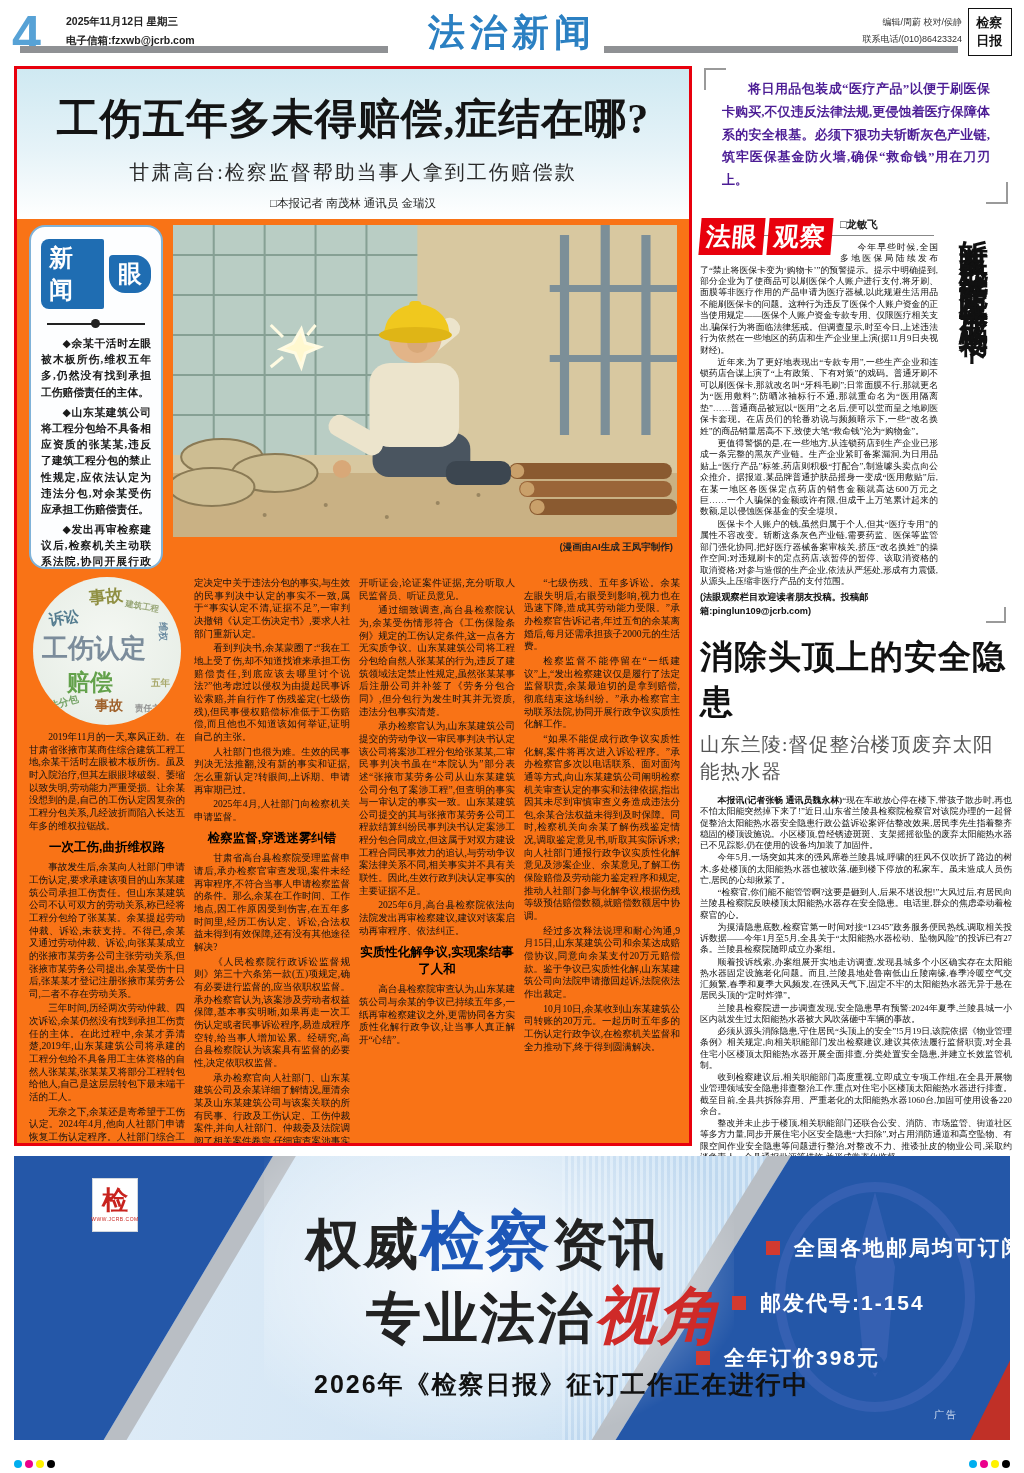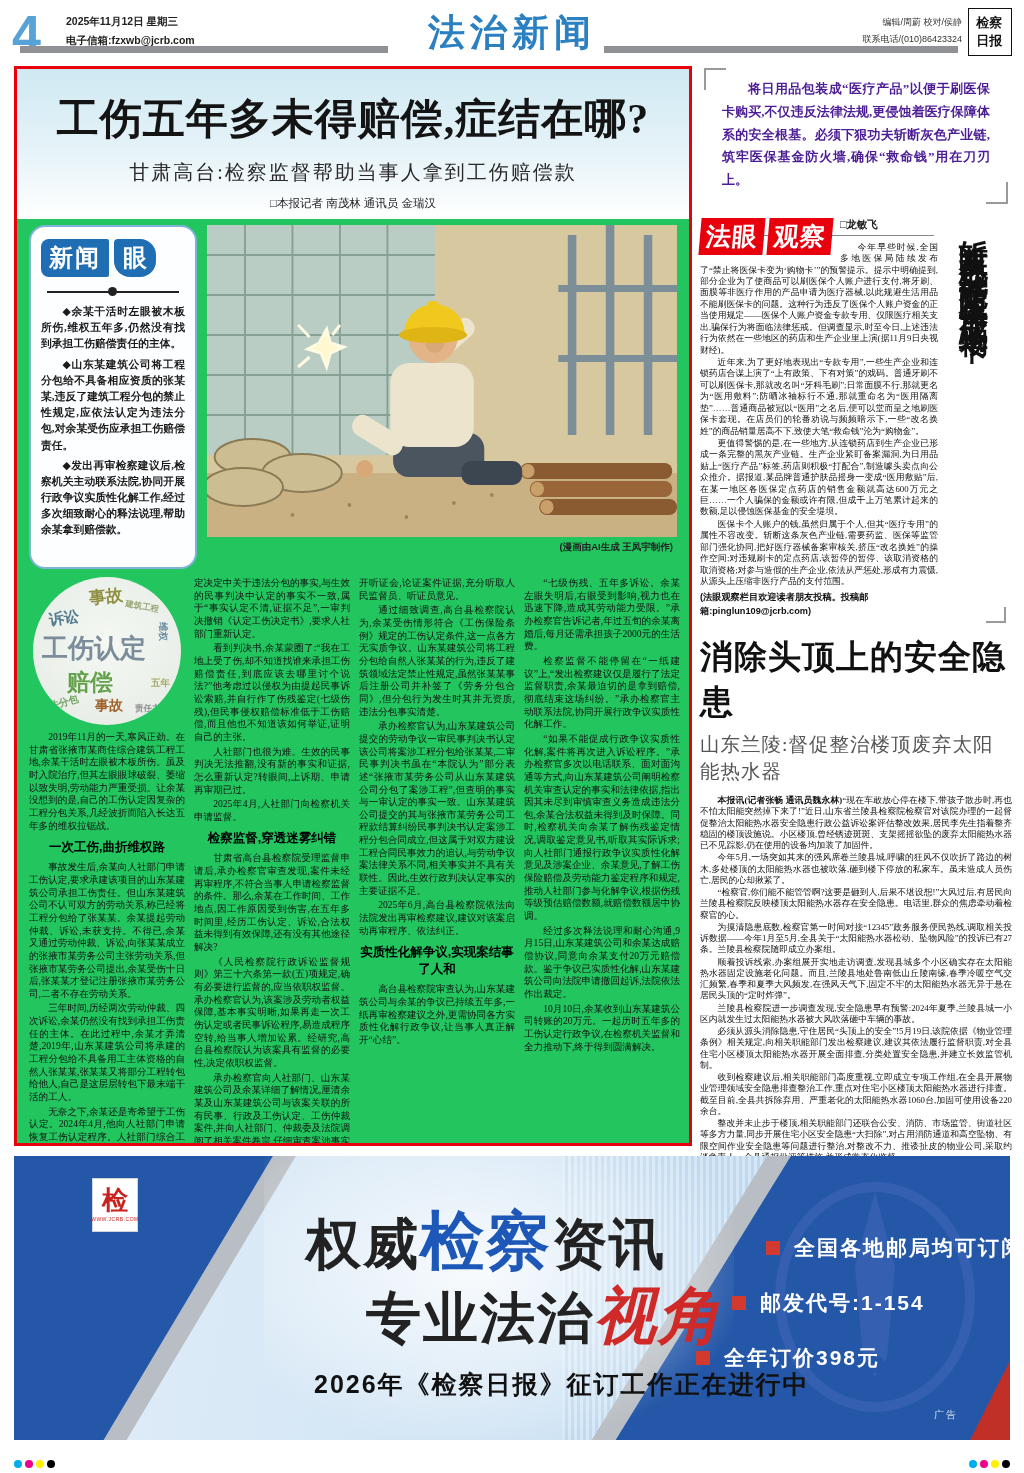--- a/index.html
+++ b/index.html
@@ -13,28 +13,28 @@
   .hdr-date { position:absolute; left:66px; top:12px; font-size:10.5px; color:#222; line-height:1.8; font-weight:700; }
   .hdr-title { position:absolute; left:0; right:0; top:8px; text-align:center; font-size:37px; font-weight:900; color:#2b80c2; letter-spacing:5px; font-family:"Liberation Sans",sans-serif; }
   .hdr-bar { position:absolute; top:46px; height:7px; background:#8f9194; }
   .hdr-bar.l { left:20px; width:368px; }
   .hdr-bar.r { left:604px; width:354px; }
   .hdr-right { position:absolute; right:62px; top:14px; text-align:right; font-size:9px; color:#333; line-height:1.9; }
   .masthead { position:absolute; right:12px; top:8px; width:44px; height:48px; border:1.5px solid #111; display:flex; align-items:center; justify-content:center; background:#fff; }
   .masthead span { width:2.1em; font-size:13px; line-height:1.35; font-weight:700; font-family:"Liberation Serif","DejaVu Serif",serif; color:#111; display:block; text-align:left; }
 
   
-  .main-box { position:absolute; left:14px; top:66px; width:678px; height:1080px; border:3px solid #e8000d; background:#22c55e; overflow:hidden; }
+  .main-box { position:absolute; left:14px; top:66px; width:678px; height:1080px; border:3px solid #e8000d; background:#f97316; overflow:hidden; }
   .art-head { background:linear-gradient(180deg,#cfe9f2 0%,#e6f3f8 55%,#ffffff 100%); text-align:center; padding:22px 10px 8px; }
   .art-headline { font-size:42px; font-weight:900; color:#141414; font-family:"Liberation Serif","DejaVu Serif",serif; letter-spacing:1px; }
   .art-subhead { margin-top:12px; font-size:20px; color:#2a2a2a; letter-spacing:2px; font-family:"Liberation Serif","DejaVu Serif",serif; }
   .art-byline { margin-top:10px; font-size:11.5px; color:#222; }
   .art-row { display:flex; gap:10px; padding:6px 12px 0; }
 
-  .news-eye { width:168px; flex:none; border:2px solid #7fb2d8; border-radius:16px; padding:12px 10px 10px; background:#fdfeff; height:344px; overflow:hidden; }
+  .news-eye { width:134px; flex:none; border:2px solid #7fb2d8; border-radius:16px; padding:12px 10px 10px; background:#fdfeff; height:344px; overflow:hidden; }
   .ne-title { display:flex; align-items:center; gap:5px; }
   .ne-t1 { background:#1f6db2; color:#fff; font-size:24px; font-weight:900; padding:3px 8px; border-radius:8px 2px 2px 8px; letter-spacing:2px; }
   .ne-t2 { background:#1f6db2; color:#fff; font-size:24px; font-weight:900; padding:3px 9px; border-radius:4px 16px 16px 16px; }
   .ne-div { position:relative; height:14px; margin:8px 6px 4px; }
   .ne-div::before { content:""; position:absolute; left:0; right:0; top:6px; height:1.5px; background:#222; }
   .ne-div::after { content:""; position:absolute; left:50%; top:2px; width:9px; height:9px; margin-left:-5px; border-radius:50%; background:#222; }
   .ne-bullets p { font-size:10.8px; line-height:1.5; color:#1a1a1a; text-align:justify; font-family:"Liberation Serif","DejaVu Serif",serif; font-weight:700; margin-top:4px; text-indent:2em; }
 
   .illo-wrap { flex:1; }
   .illo-svg { width:100%; height:312px; display:block; background:#d8c8a0; }

